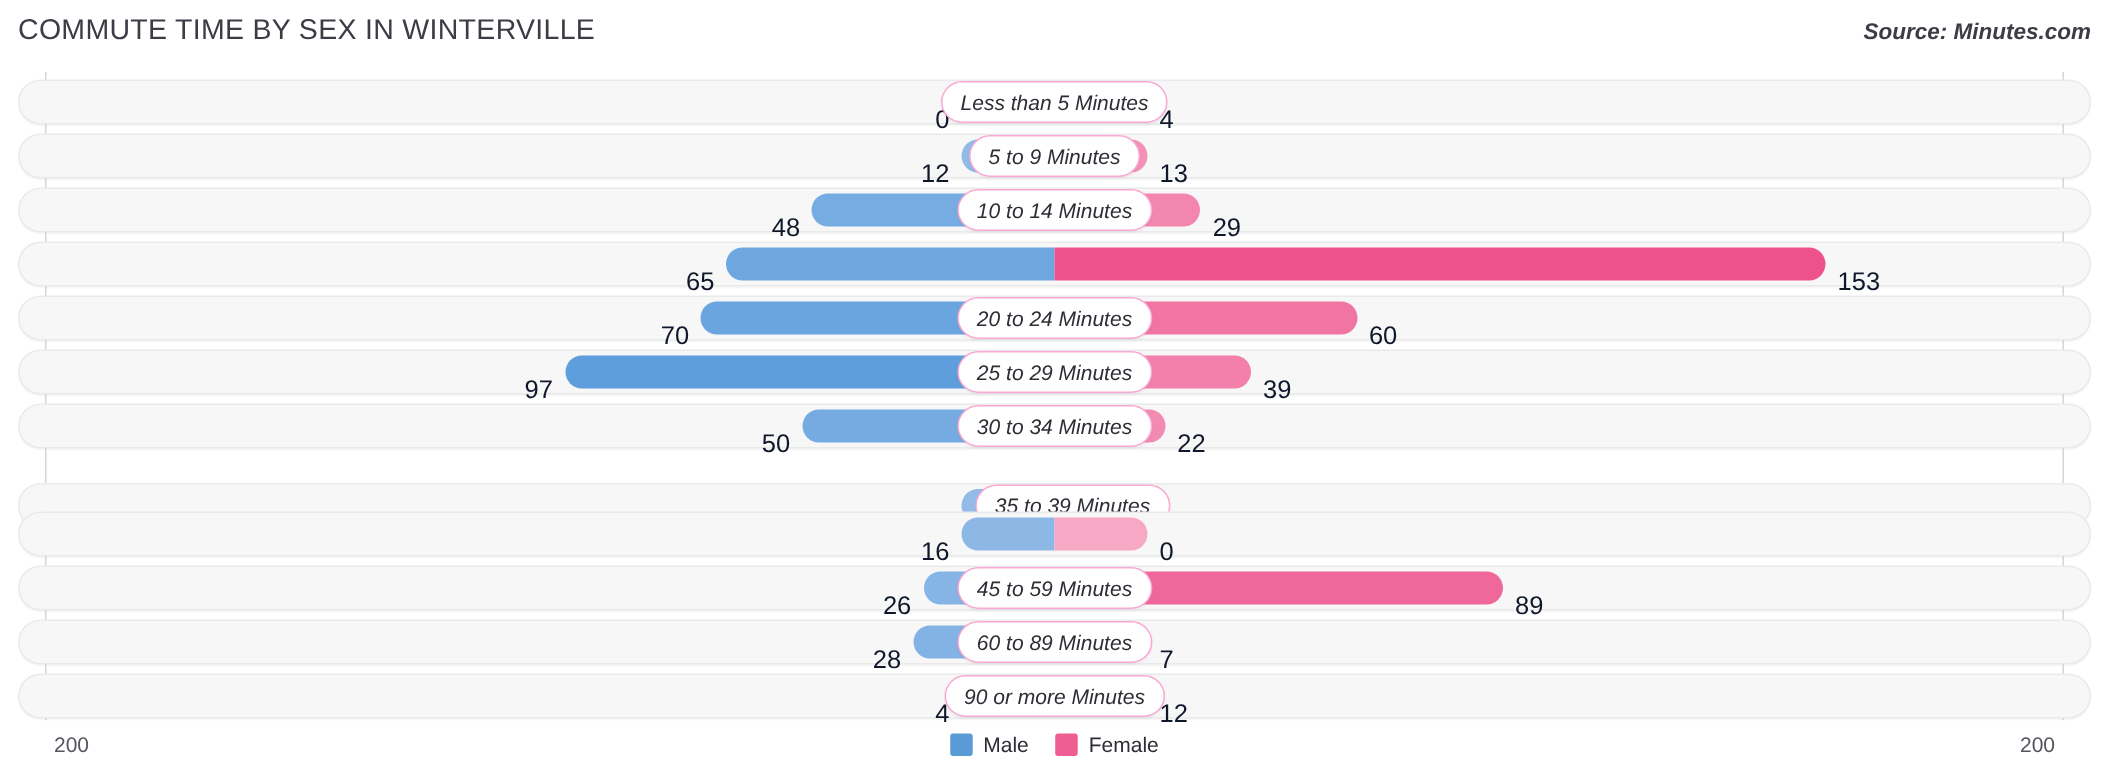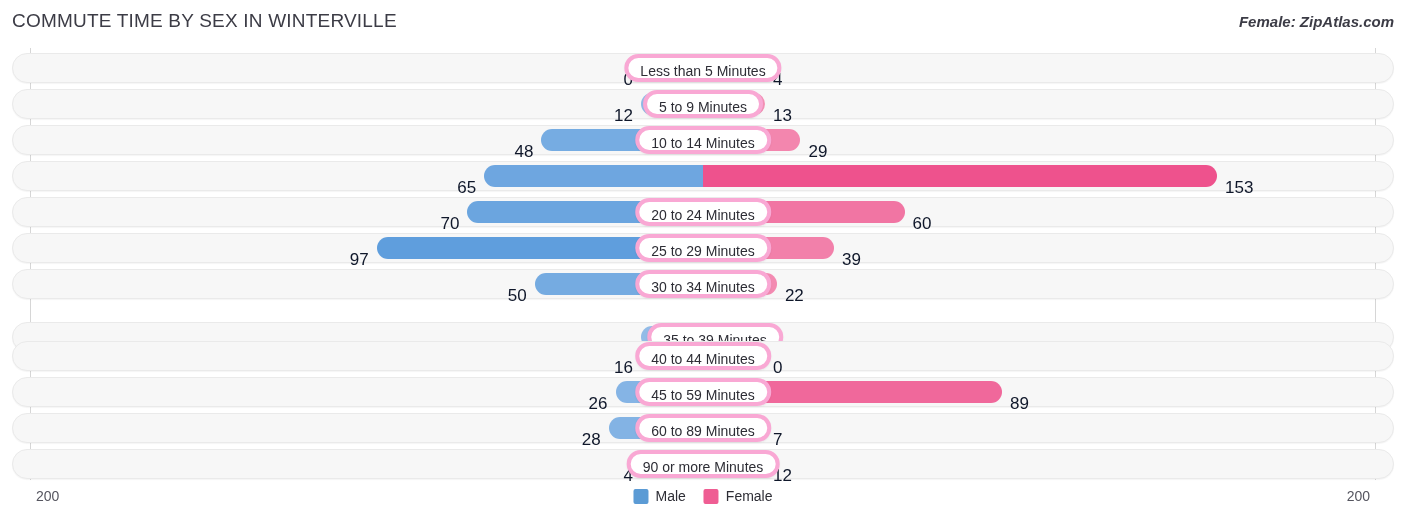--- a/index.html
+++ b/index.html
@@ -40,25 +40,26 @@
   .bar.female{border-radius:0 11px 11px 0;}
 
   .vlabel{
     position:absolute;top:16px;height:22px;line-height:22px;
     font-size:17px;color:#0f172a;white-space:nowrap;
   }
   .vlabel.left{text-align:right;}
 
   .catpill{
     position:absolute;top:1px;height:28px;line-height:27px;
-    background:#ffffff;border:4px solid #f9a8d4;border-radius:14px;
+    background:#ffffff;border:1px solid #f9a8d4;border-radius:14px;
     font-size:14px;color:#2d2d35;text-align:center;white-space:nowrap;
     box-sizing:border-box;padding:0 12px;
     transform:translateX(-50%);
     box-shadow:0 1px 2px rgba(0,0,0,.06);
+    font-style:italic;
   }
 
   .footer{position:absolute;left:0;top:480px;width:1406px;height:42px;}
   .axis-max{
     position:absolute;top:8px;font-size:14px;color:#55555f;
   }
   .axis-max.l{left:36px;}
   .axis-max.r{right:36px;}
 
   .legend{
@@ -68,21 +69,21 @@
   .leg-item{display:flex;align-items:center;gap:7px;}
   .swatch{width:15px;height:15px;border-radius:2px;display:inline-block;}
   .leg-label{font-size:14px;color:#2d2d35;}
 </style>
 </head>
 <body>
 
 <div id="chart">
 
   <div class="title">COMMUTE TIME BY SEX IN WINTERVILLE</div>
-  <div class="source">Female: ZipAtlas.com</div>
+  <div class="source">Source: Minutes.com</div>
 
   <div class="plot">
     <div class="axis-line axis-left"></div>
     <div class="axis-line axis-right"></div>
     <div id="rows">
         <div class="row" style="top: 5px;">
           <div class="track"></div>
           <div class="bar male" style="left: 629px; width: 62px; background: rgb(168, 200, 236);"></div>
           <div class="bar female" style="left: 691px; width: 62px; background: rgb(245, 156, 189);"></div>
           <div class="vlabel left" style="right: 761px;">0</div>
@@ -143,21 +144,20 @@
           <div class="vlabel left" style="right: 761px;">11</div>
           <div class="vlabel" style="left: 769.56px;">21</div>
           <div class="catpill" style="left: 703px;">35 to 39 Minutes</div>
         </div>
         <div class="row" style="top: 293px;">
           <div class="track"></div>
           <div class="bar male" style="left: 629px; width: 62px; background: rgb(141, 184, 230);"></div>
           <div class="bar female" style="left: 691px; width: 62px; background: rgb(246, 168, 196);"></div>
           <div class="vlabel left" style="right: 761px;">16</div>
           <div class="vlabel" style="left: 761px;">0</div>
-          <div class="catpill" style="left: 691px;">40 to 44 Minutes</div>
         </div>
         <div class="row" style="top: 329px;">
           <div class="track"></div>
           <div class="bar male" style="left: 603.51px; width: 87.49px; background: rgb(133, 180, 229);"></div>
           <div class="bar female" style="left: 691px; width: 299.04px; background: rgb(240, 104, 155);"></div>
           <div class="vlabel left" style="right: 786.49px;">26</div>
           <div class="vlabel" style="left: 998.04px;">89</div>
           <div class="catpill" style="left: 691px;">45 to 59 Minutes</div>
         </div>
         <div class="row" style="top: 365px;">

